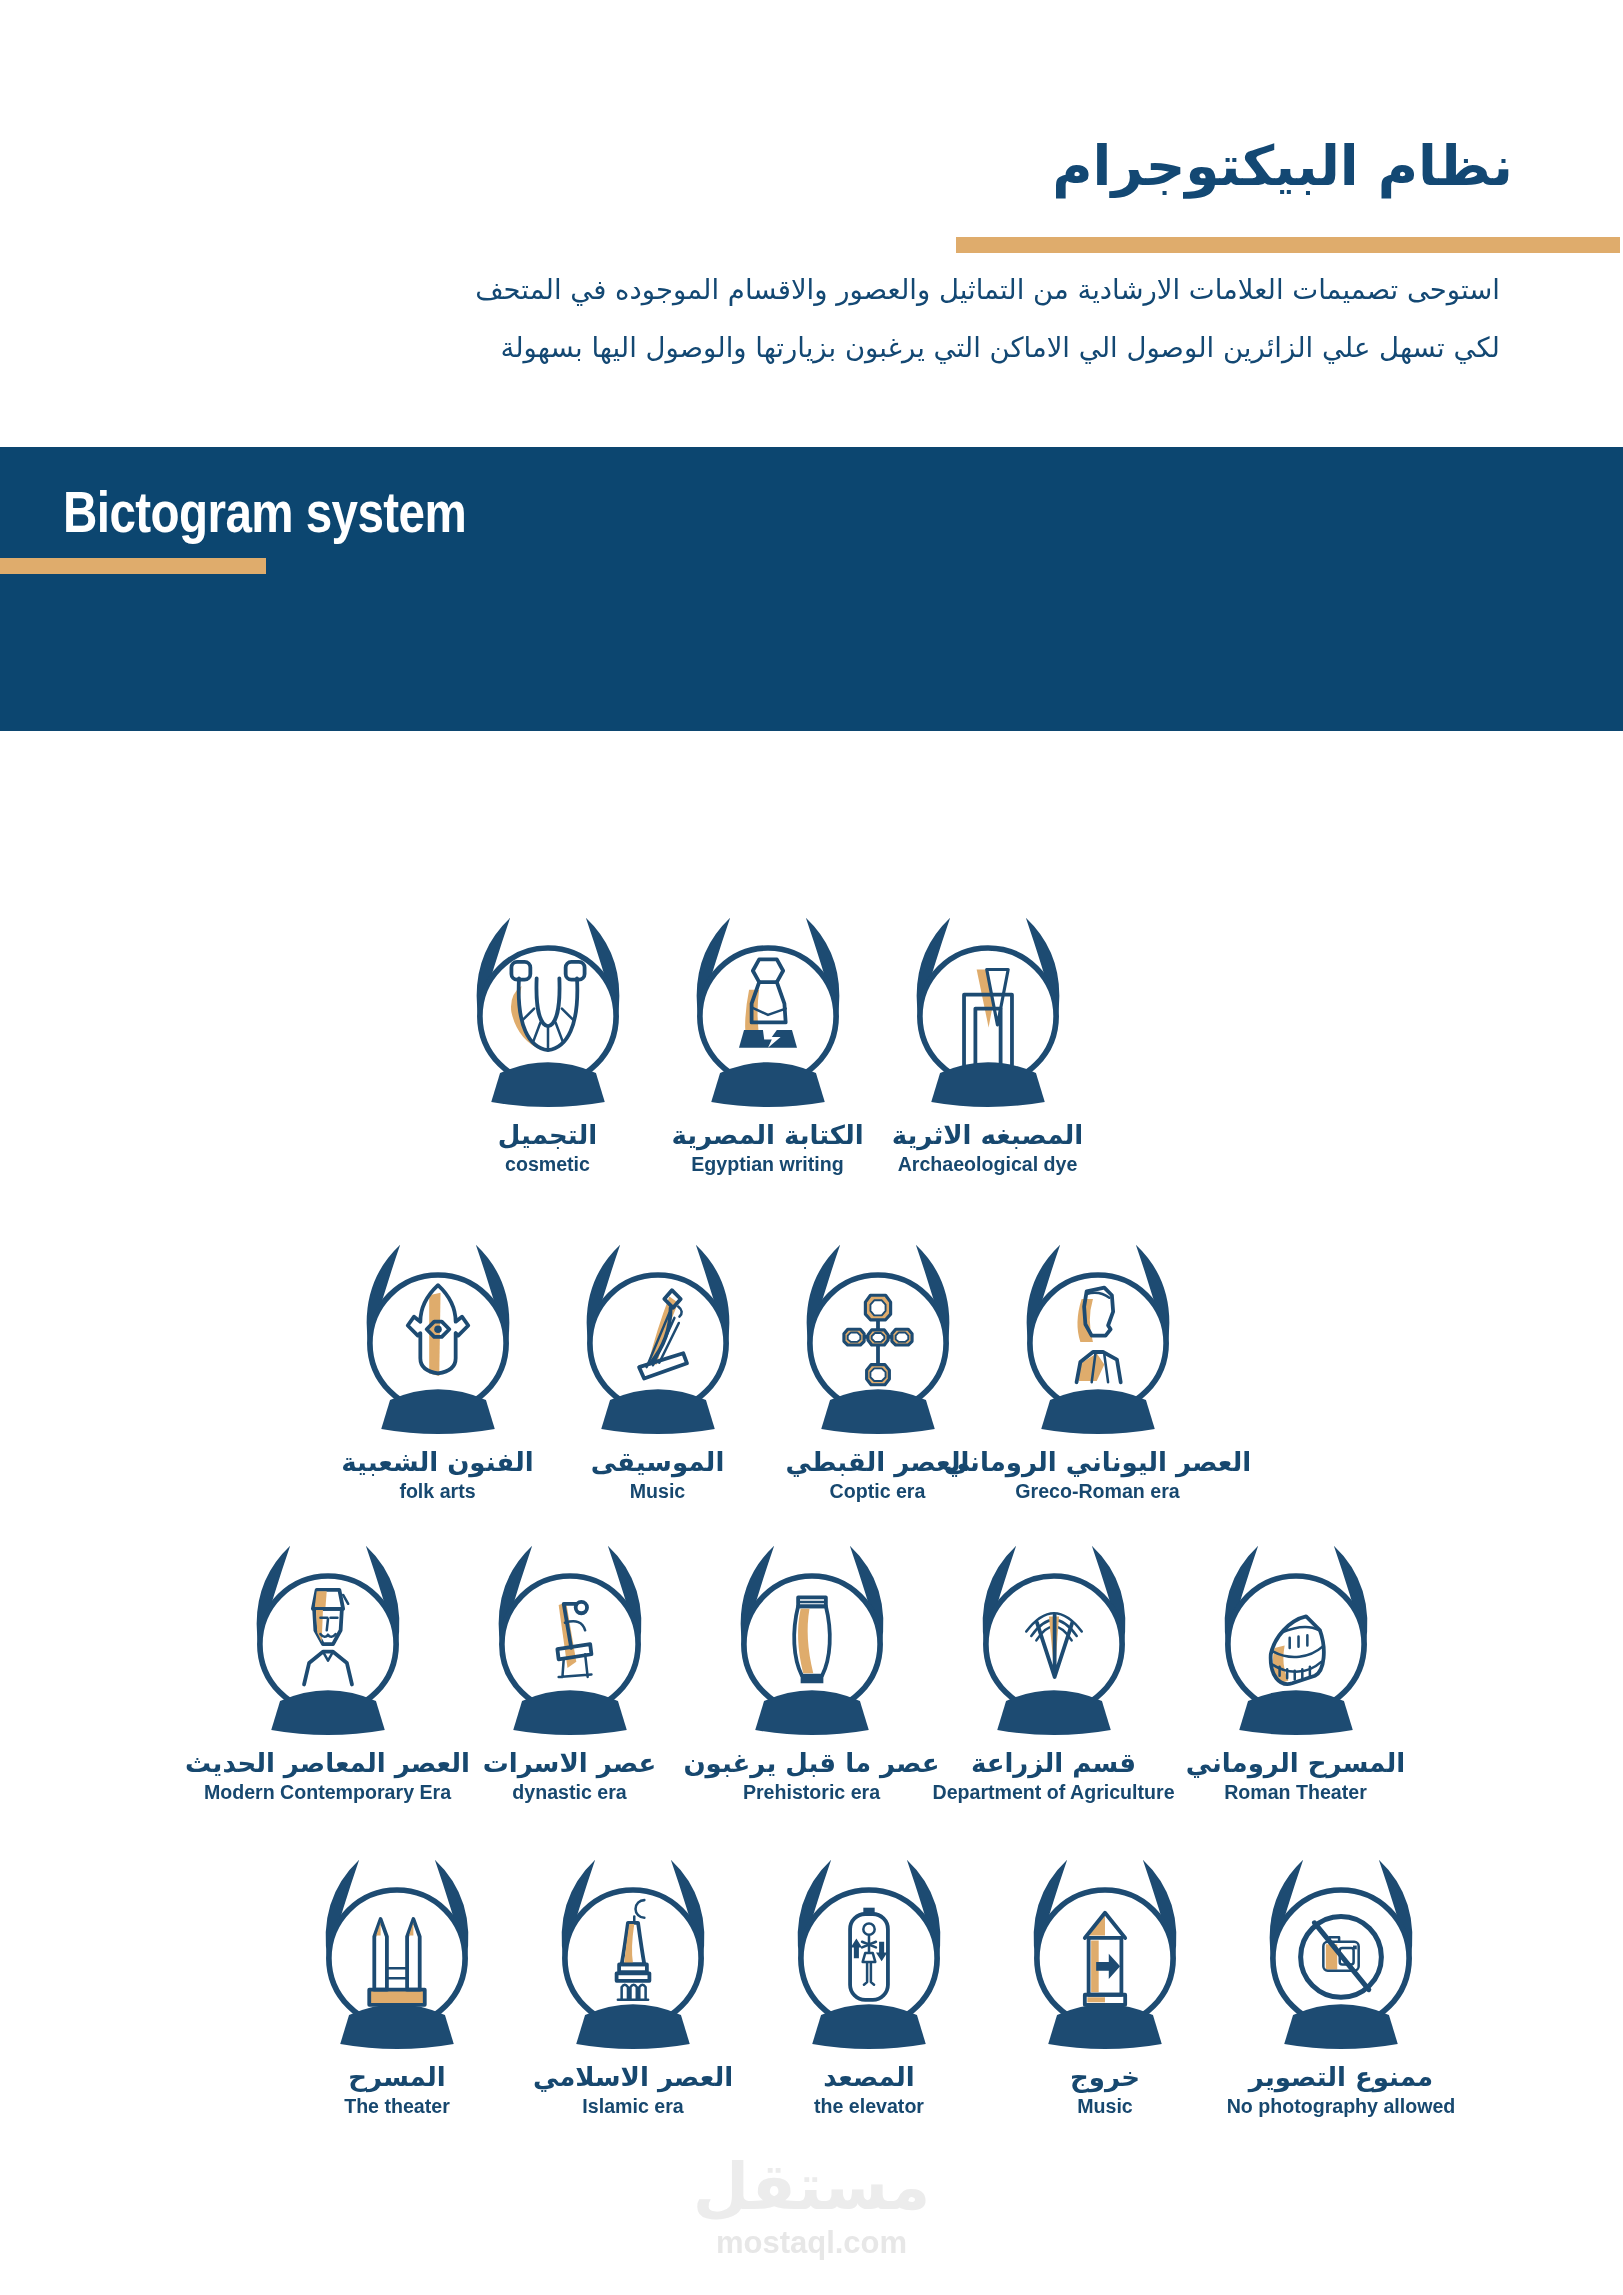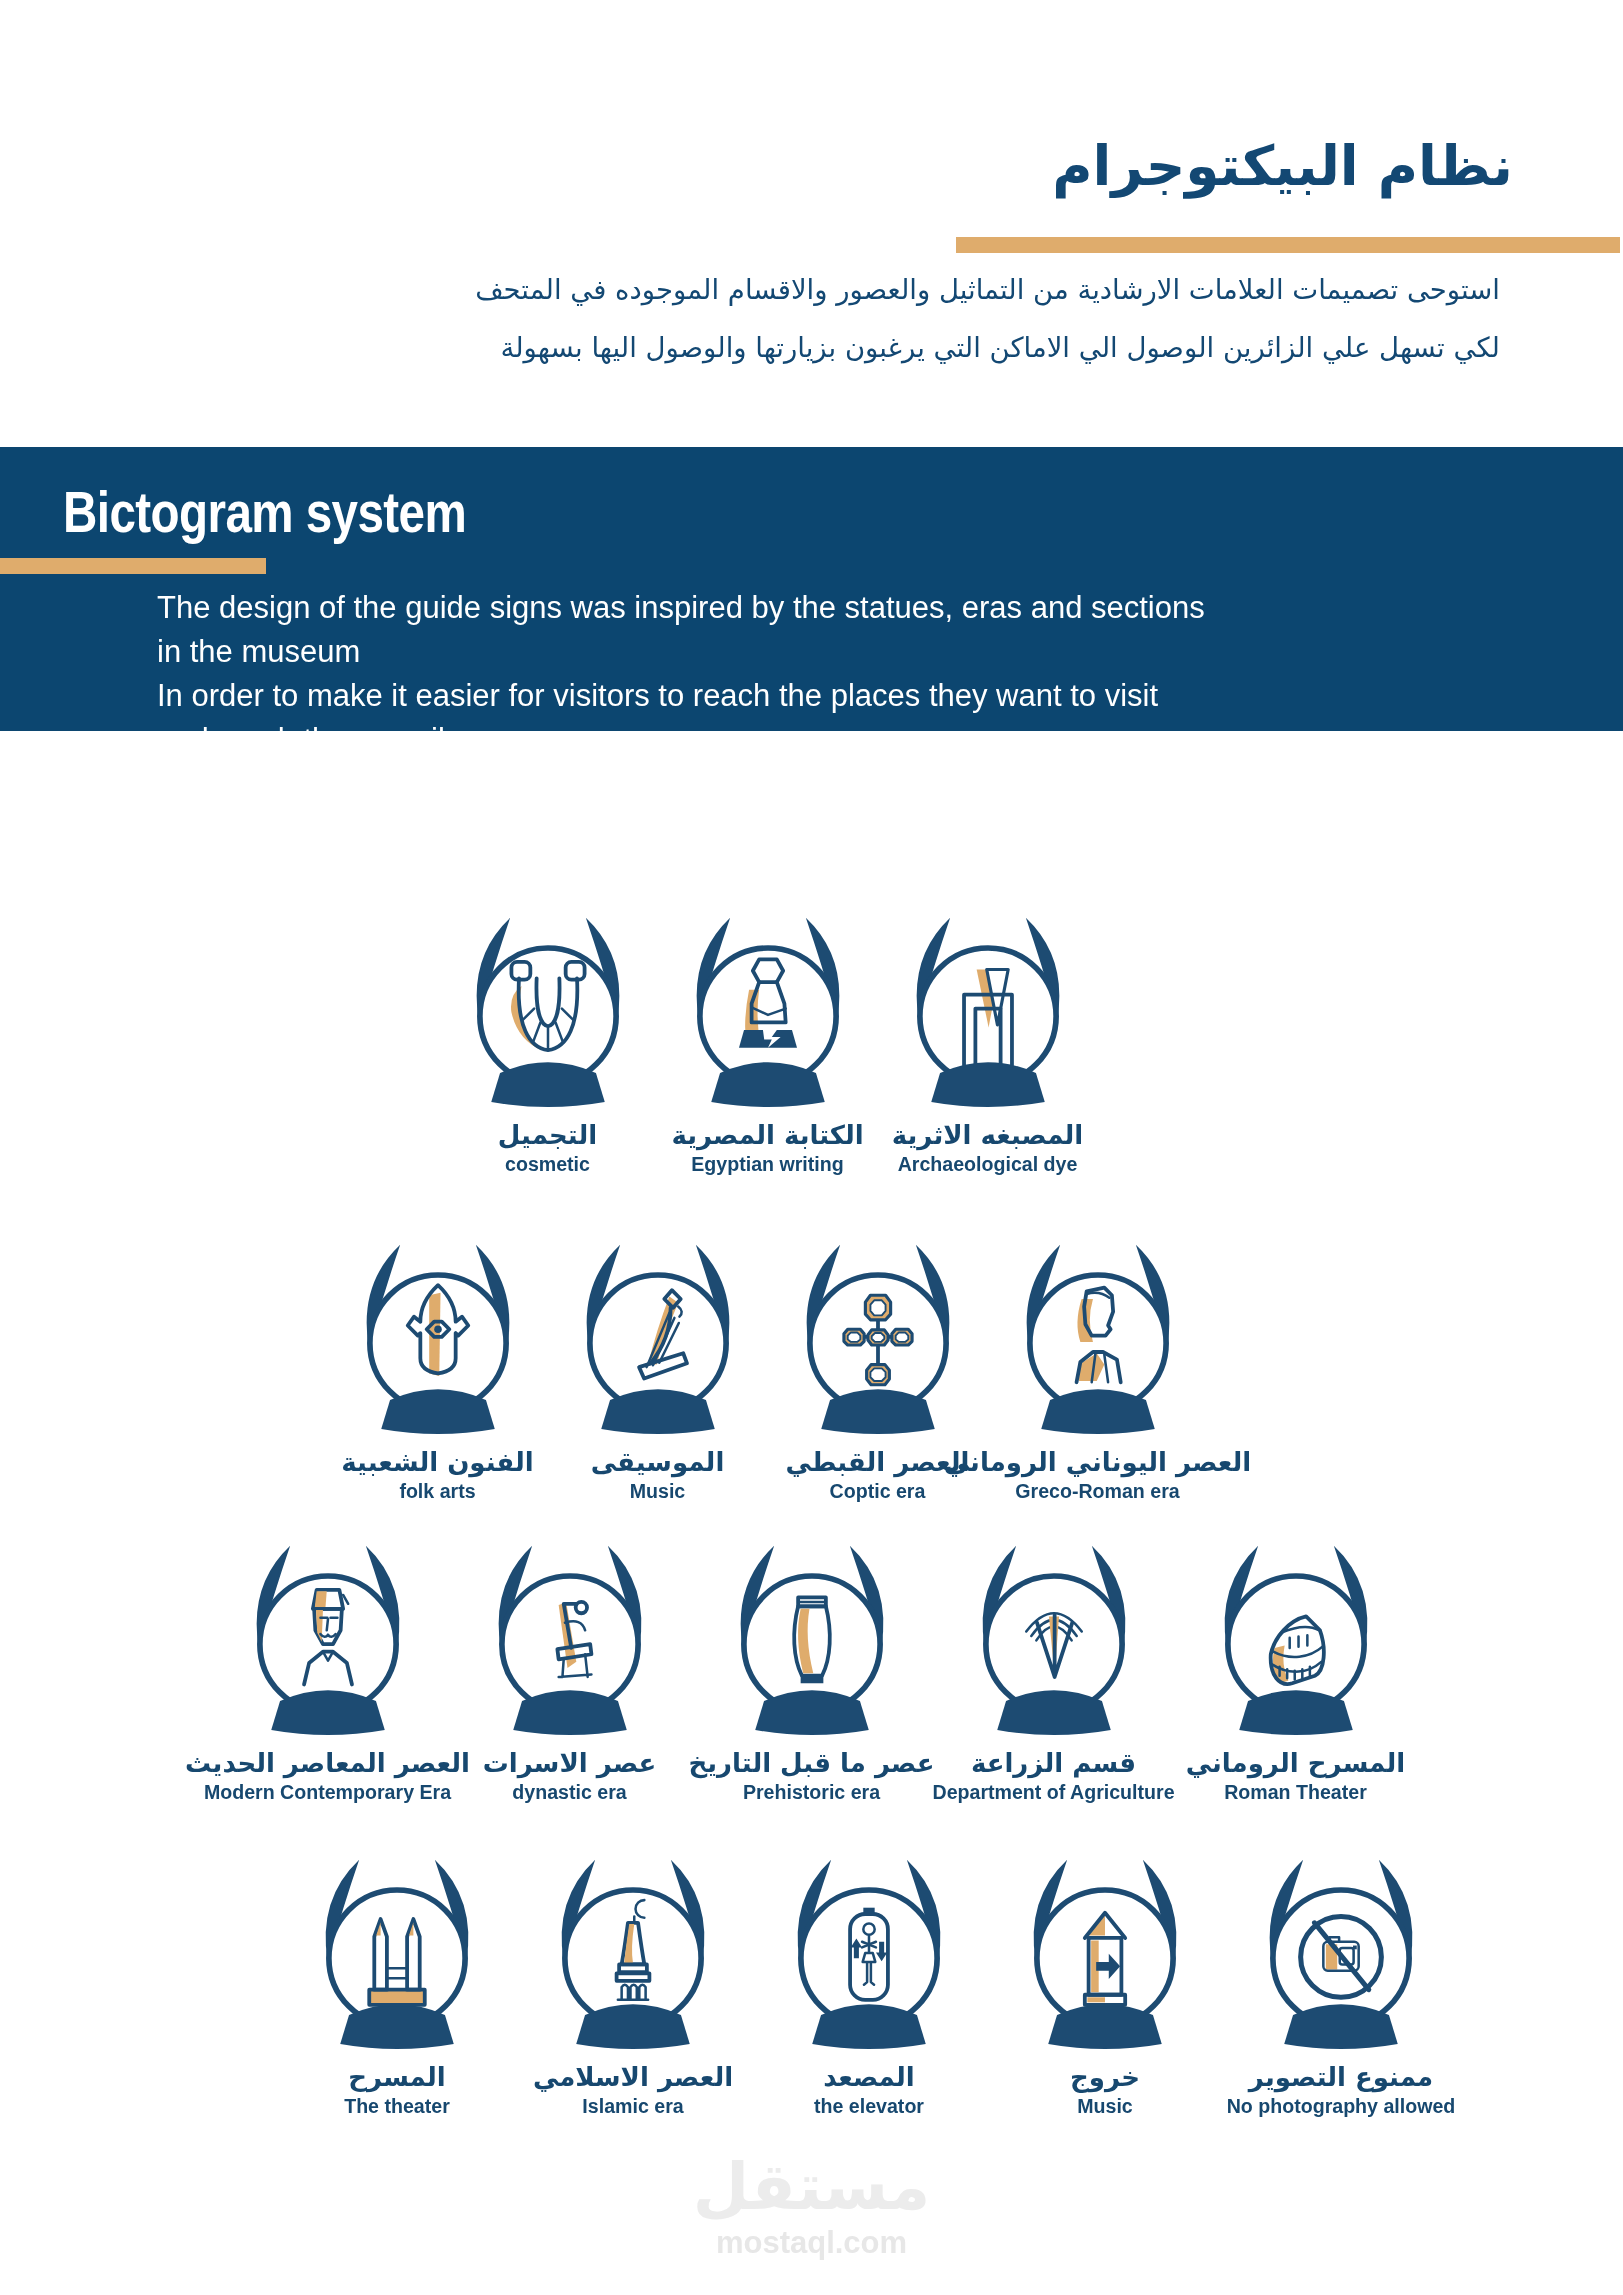--- a/index.html
+++ b/index.html
@@ -265,26 +265,20 @@
 <div class="arabic-title ar">نظام البيكتوجرام</div>
 <div class="title-underline"></div>
 <div class="arabic-intro ar">
   <div>استوحى تصميمات العلامات الارشادية من التماثيل والعصور والاقسام الموجوده في المتحف</div>
   <div>لكي تسهل علي الزائرين الوصول الي الاماكن التي يرغبون بزيارتها والوصول اليها بسهولة</div>
 </div>
 
 <div class="banner">
   <div class="banner-title">Bictogram system</div>
   <div class="banner-underline"></div>
-  <div class="banner-desc">
-    <div>The design of the guide signs was inspired by the statues, eras and sections</div>
-    <div>in the museum</div>
-    <div>In order to make it easier for visitors to reach the places they want to visit</div>
-    <div>and reach them easily</div>
-  </div>
 </div>
 
 <div class="icon-row row-1">
   <div class="cell">
     <svg class="badge" viewBox="0 0 260 310">
         <use href="#frame"></use>
         <use href="#g-cosmetic"></use>
       </svg>
     <div class="lab-ar">التجميل</div>
     <div class="lab-en">cosmetic</div>
@@ -357,21 +351,21 @@
         <use href="#g-dynastic"></use>
       </svg>
     <div class="lab-ar">عصر الاسرات</div>
     <div class="lab-en">dynastic era</div>
   </div>
   <div class="cell">
     <svg class="badge" viewBox="0 0 260 310">
         <use href="#frame"></use>
         <use href="#g-prehistoric"></use>
       </svg>
-    <div class="lab-ar">عصر ما قبل التاريخ</div>
+    <div class="lab-ar">عصر ما قبل يرغبون</div>
     <div class="lab-en">Prehistoric era</div>
   </div>
   <div class="cell">
     <svg class="badge" viewBox="0 0 260 310">
         <use href="#frame"></use>
         <use href="#g-agriculture"></use>
       </svg>
     <div class="lab-ar">قسم الزراعة</div>
     <div class="lab-en">Department of Agriculture</div>
   </div>

